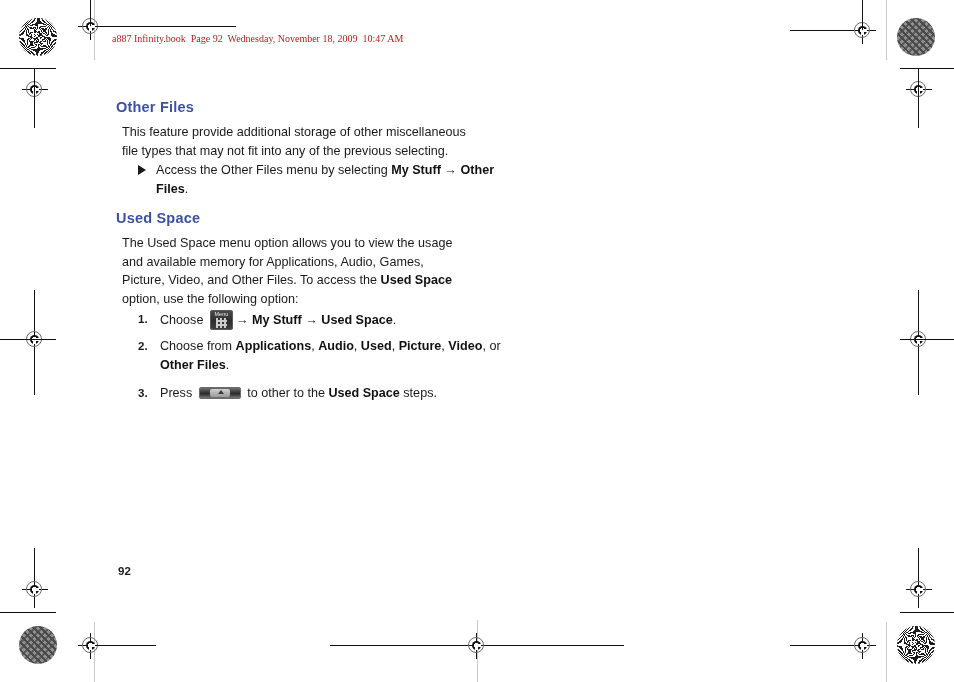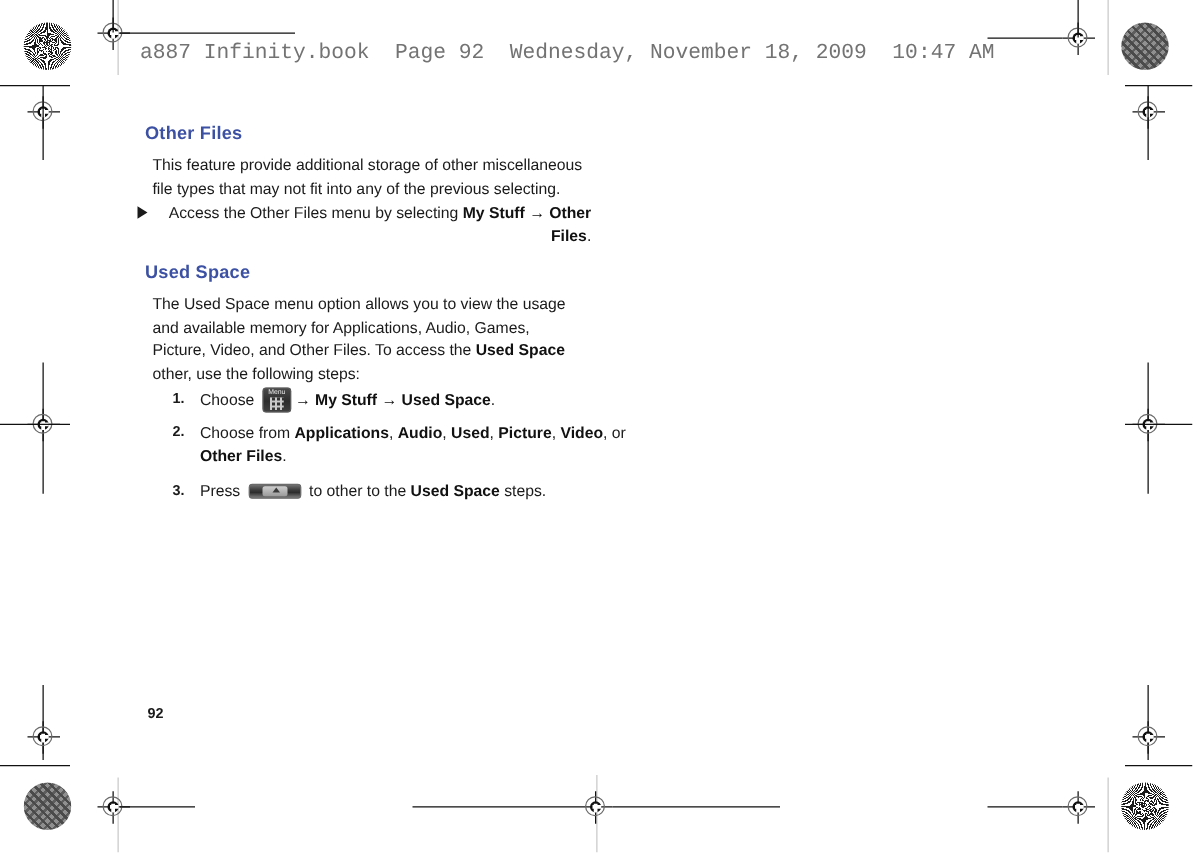--- a/index.html
+++ b/index.html
@@ -97,23 +97,23 @@
     background-image:
       repeating-linear-gradient(45deg, #4a4a4a 0 2px, transparent 2px 5px),
       repeating-linear-gradient(-45deg, #5d5d5d 0 2px, transparent 2px 5px);
   }
 
   
   .run-head {
     position: absolute;
     left: 112px;
     top: 33px;
-    font-family: Liberation Mono, monospace;
-    font-size: 17px;
-    color: #737373;
+    font-family: Liberation Serif, serif;
+    font-size: 10px;
+    color: #b91c1c;
     white-space: pre;
   }
 
   
   .content { position: absolute; left: 0; top: 0; width: 954px; }
 
   h2.sec {
     position: absolute;
     margin: 0;
     font-size: 14.5px;
@@ -357,28 +357,28 @@
 </div>
 
 <div class="run-head">a887 Infinity.book  Page 92  Wednesday, November 18, 2009  10:47 AM</div>
 
 <div class="content">
 
   <h2 class="sec" style="left:116px; top:99px;">Other Files</h2>
 
   <div class="para" style="left:122px; top:123px;">This feature provide additional storage of other miscellaneous file types that may not fit into any of the previous selecting.</div>
 
-  <div class="bullet-row" style="left:108px; top:161px;text-align:right;">
+  <div class="bullet-row" style="left:136px; top:161px;">
     <span class="tri"></span>
     <span>Access the Other Files menu by selecting </span><b>My Stuff</b><span> </span><b>→</b><span> </span><b>Other Files</b><span>.</span>
   </div>
 
   <h2 class="sec" style="left:116px; top:210px;">Used Space</h2>
 
-  <div class="para" style="left:122px; top:234px;"><span>The Used Space menu option allows you to view the usage and available memory for Applications, Audio, Games, Picture, Video, and Other Files. To access the </span><b>Used Space</b><span> other, use the following steps:</span></div>
+  <div class="para" style="left:122px; top:234px;"><span>The Used Space menu option allows you to view the usage and available memory for Applications, Audio, Games, Picture, Video, and Other Files. To access the </span><b>Used Space</b><span> option, use the following option:</span></div>
 
   <div class="step-row" style="left:130px; top:310px;">
     <span class="num">1.</span><span>Choose </span><span class="ico-menu">
         <span class="lbl">Menu</span>
         <span class="grid"></span>
       </span><b>→</b><span> </span><b>My Stuff</b><span> </span><b>→</b><span> </span><b>Used Space</b><span>.</span>
   </div>
 
   <div class="step-row" style="left:130px; top:337px;">
     <span class="num">2.</span><span>Choose from </span><b>Applications</b><span>, </span><b>Audio</b><span>, </span><b>Used</b><span>, </span><b>Picture</b><span>, </span><b>Video</b><span>, or </span><b>Other Files</b><span>.</span>

